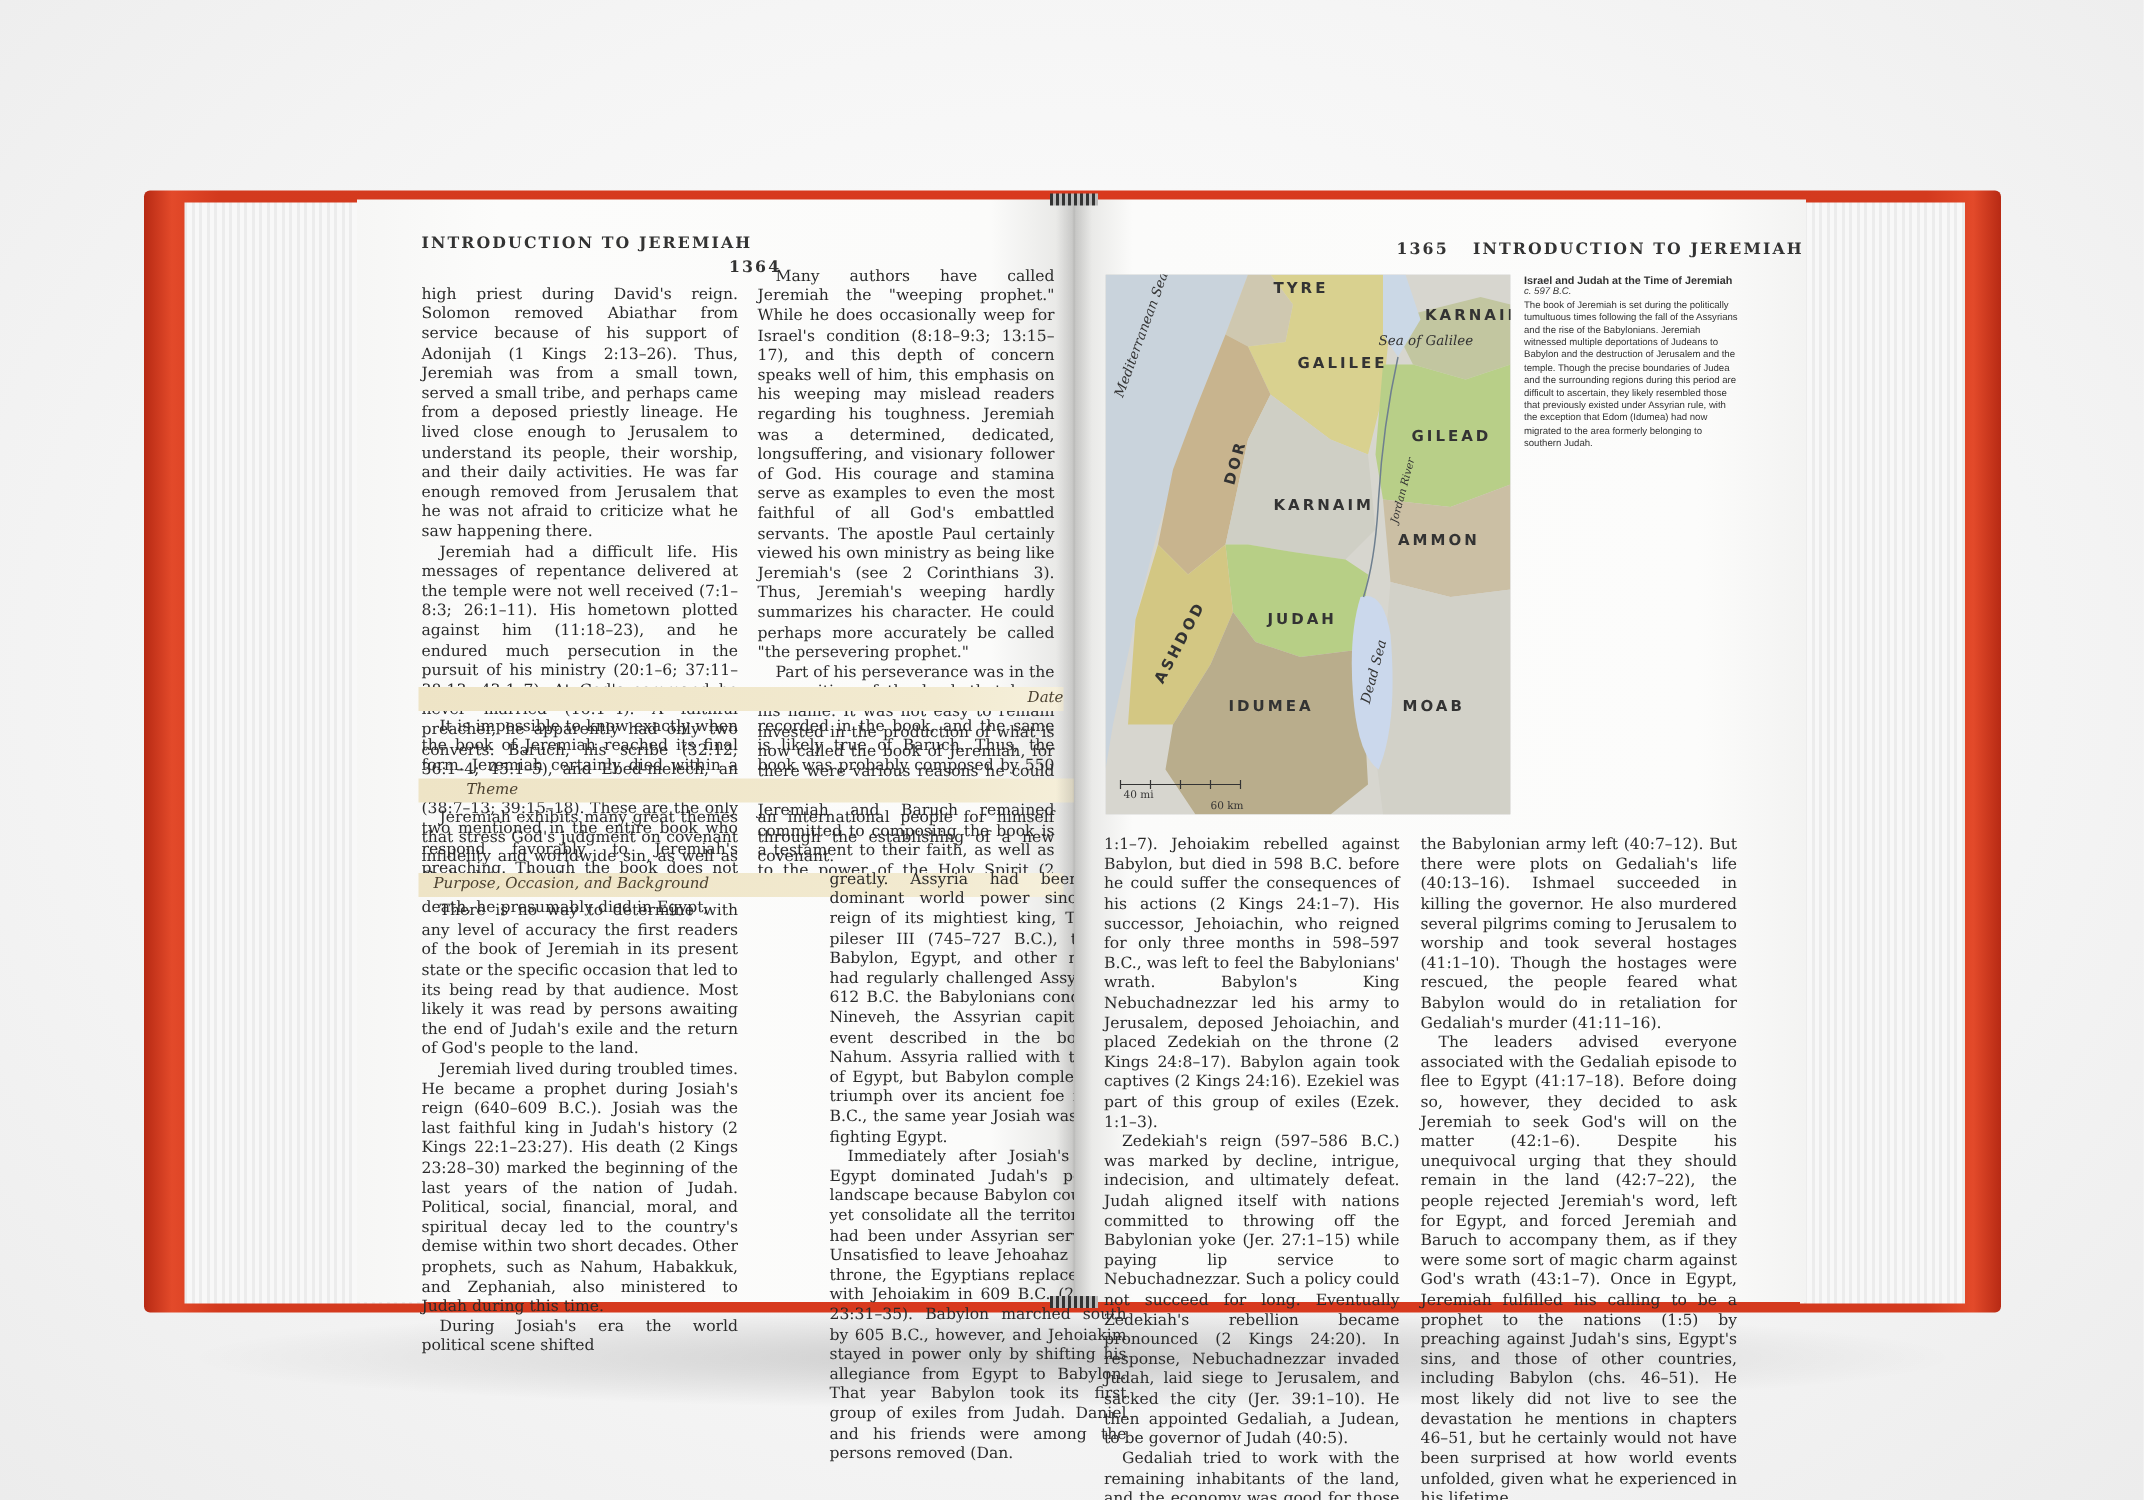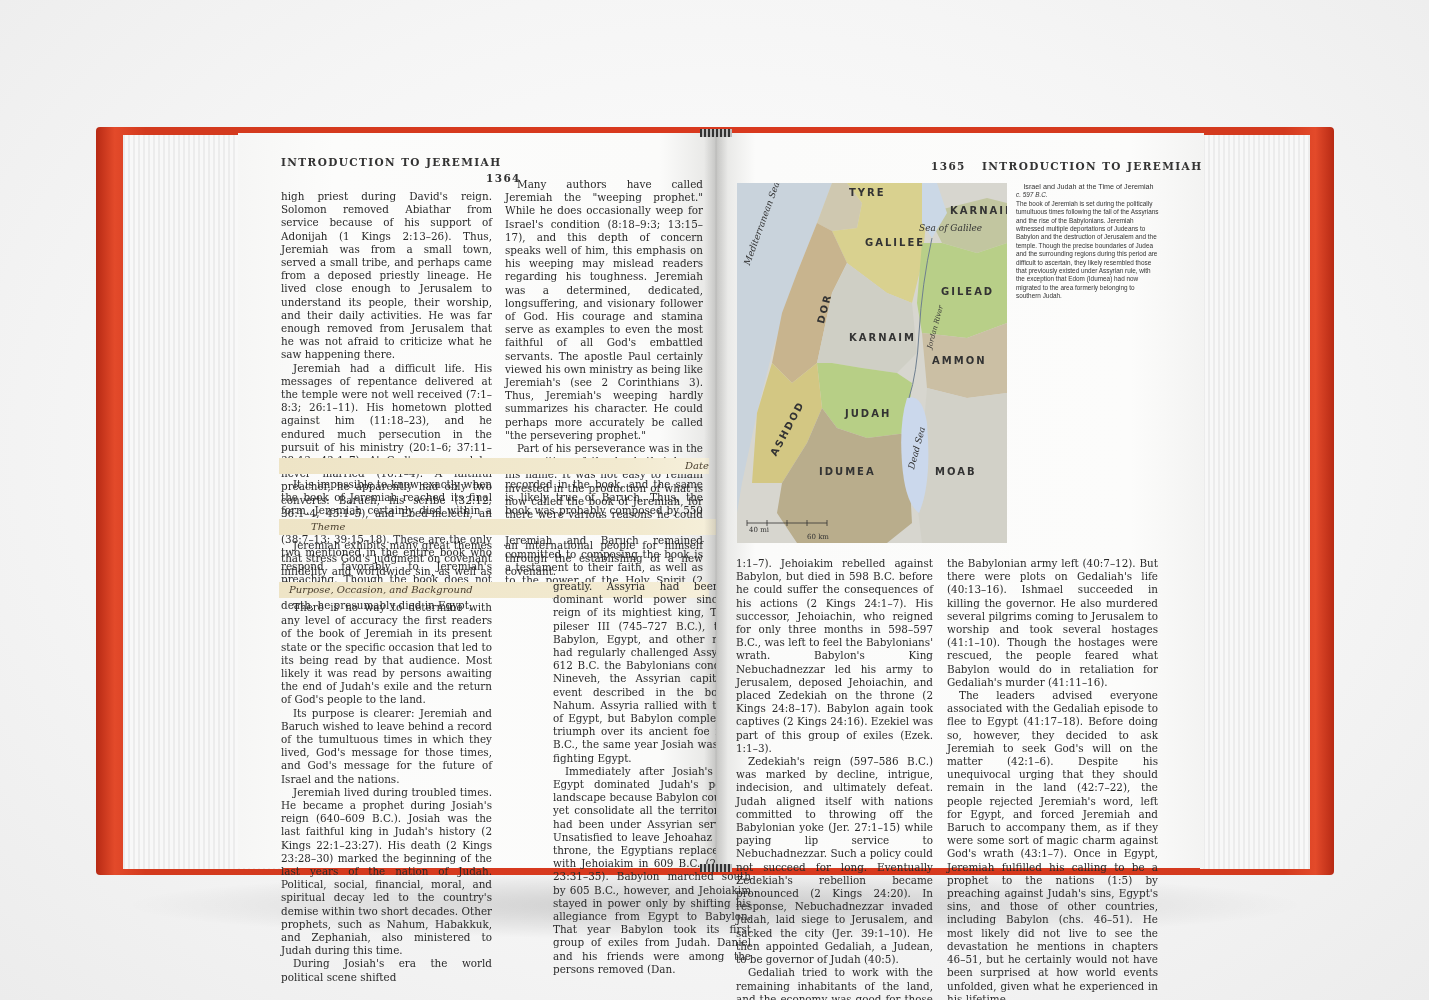--- a/index.html
+++ b/index.html
@@ -20,21 +20,21 @@
   .footbar{position:absolute;top:864px;left:700px;width:32px;height:8px;background:repeating-linear-gradient(90deg,#333 0 2px,#bbb 2px 4px);}
   .runhead{position:absolute;font-size:10.5px;letter-spacing:1.4px;font-weight:bold;color:#333;}
   .col{position:absolute;font-size:10.4px;line-height:13.2px;color:#2a2a2a;text-align:justify;}
   .col p{margin:0;text-indent:12px;}
   .col p.noind{text-indent:0;}
   .sechead{position:absolute;height:16px;background:linear-gradient(90deg,#eee4c6,#f2ead0 80%,#f6f0dc);font-style:italic;font-size:10px;line-height:16px;padding-left:10px;color:#4a4030;}
   .map{position:absolute;left:737px;top:183px;width:270px;height:360px;overflow:hidden;background:#dcdcdc;}
   .maplabel{position:absolute;font-family:"DejaVu Sans","Liberation Sans",sans-serif;font-weight:bold;font-size:10px;letter-spacing:2px;color:#333;}
   .citylabel{position:absolute;font-style:italic;font-size:7px;color:#333;}
   .caption{position:absolute;left:1016px;top:183px;width:145px;font-family:"Liberation Sans","DejaVu Sans",sans-serif;font-size:6.4px;line-height:8.4px;color:#333;}
-  .caption .t{font-weight:normal;font-size:7.2px;text-align:center;}
+  .caption .t{font-weight:bold;font-size:7.2px;}
   .caption .d{font-style:italic;}
 </style>
 </head>
 <body>
 
 <div class="bg"></div>
 <div class="shadow"></div>
 
 <div class="cover left"></div>
 <div class="cover right"></div>
@@ -66,21 +66,20 @@
 <div class="col" style="left:281px;top:539px;width:211px;">
   <p>Jeremiah exhibits many great themes that stress God's judgment on covenant infidelity and worldwide sin, as well as God's determination to restore</p>
 </div>
 <div class="col" style="left:505px;top:539px;width:198px;">
   <p class="noind">an international people for himself through the establishing of a new covenant.</p>
 </div>
 
 <div class="sechead" style="left:279px;top:582px;width:420px;">Purpose, Occasion, and Background</div>
 <div class="col" style="left:281px;top:601px;width:211px;">
   <p>There is no way to determine with any level of accuracy the first readers of the book of Jeremiah in its present state or the specific occasion that led to its being read by that audience. Most likely it was read by persons awaiting the end of Judah's exile and the return of God's people to the land.</p>
-  <p>Its purpose is clearer: Jeremiah and Baruch wished to leave behind a record of the tumultuous times in which they lived, God's message for those times, and God's message for the future of Israel and the nations.</p>
   <p>Jeremiah lived during troubled times. He became a prophet during Josiah's reign (640–609 B.C.). Josiah was the last faithful king in Judah's history (2 Kings 22:1–23:27). His death (2 Kings 23:28–30) marked the beginning of the last years of the nation of Judah. Political, social, financial, moral, and spiritual decay led to the country's demise within two short decades. Other prophets, such as Nahum, Habakkuk, and Zephaniah, also ministered to Judah during this time.</p>
   <p>During Josiah's era the world political scene shifted</p>
 </div>
 <div class="col" style="left:505px;top:580px;width:198px;margin-left:48px;">
   <p class="noind">greatly. Assyria had been the dominant world power since the reign of its mightiest king, Tiglath-pileser III (745–727 B.C.), though Babylon, Egypt, and other nations had regularly challenged Assyria. In 612 B.C. the Babylonians conquered Nineveh, the Assyrian capital, an event described in the book of Nahum. Assyria rallied with the aid of Egypt, but Babylon completed its triumph over its ancient foe in 609 B.C., the same year Josiah was killed fighting Egypt.</p>
   <p>Immediately after Josiah's death Egypt dominated Judah's political landscape because Babylon could not yet consolidate all the territory that had been under Assyrian servitude. Unsatisfied to leave Jehoahaz on the throne, the Egyptians replaced him with Jehoiakim in 609 B.C. (2 Kings 23:31–35). Babylon marched south by 605 B.C., however, and Jehoiakim stayed in power only by shifting his allegiance from Egypt to Babylon. That year Babylon took its first group of exiles from Judah. Daniel and his friends were among the persons removed (Dan.</p>
 </div>
 
 <div class="page right"></div>
 <div class="spine"></div>

